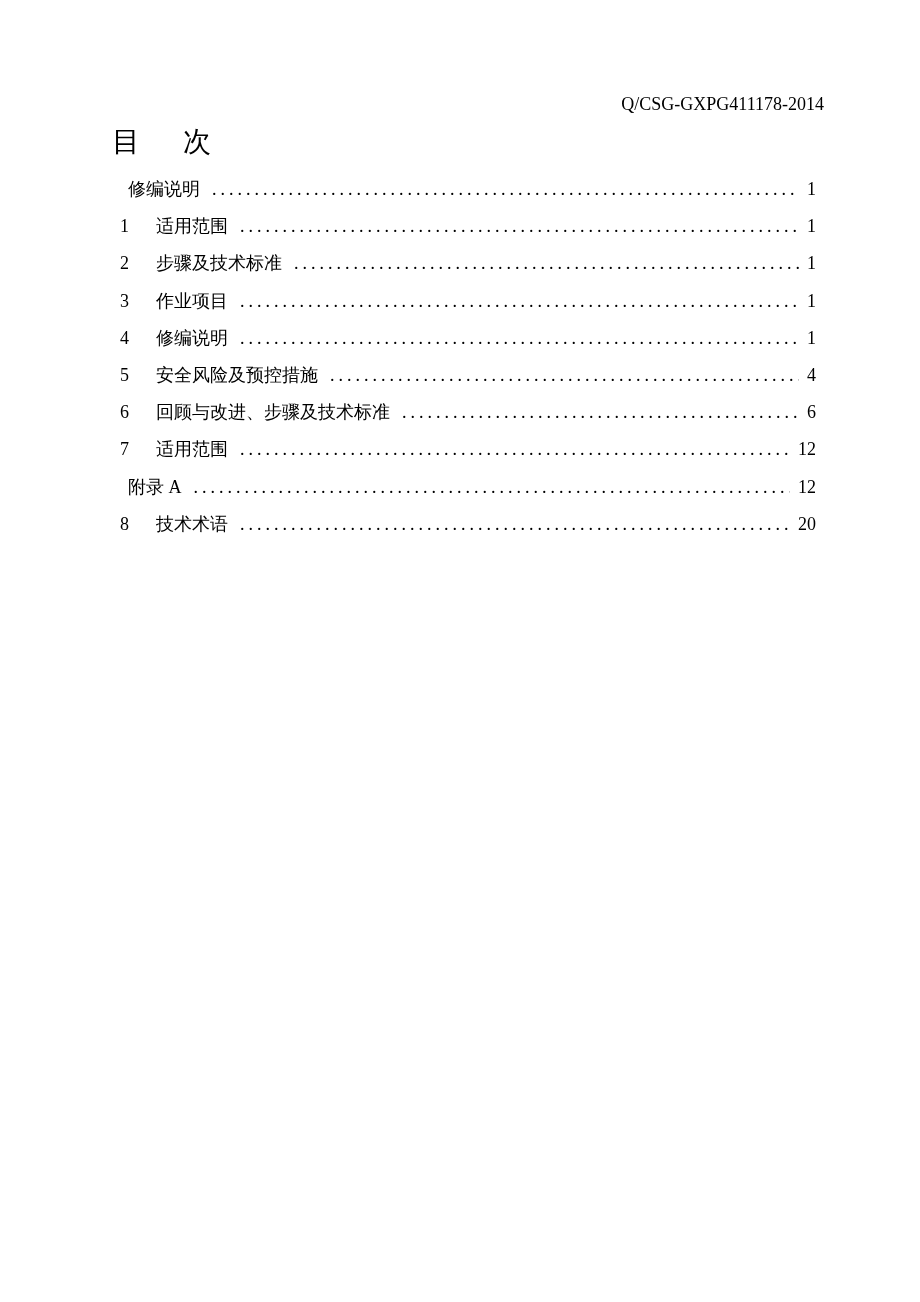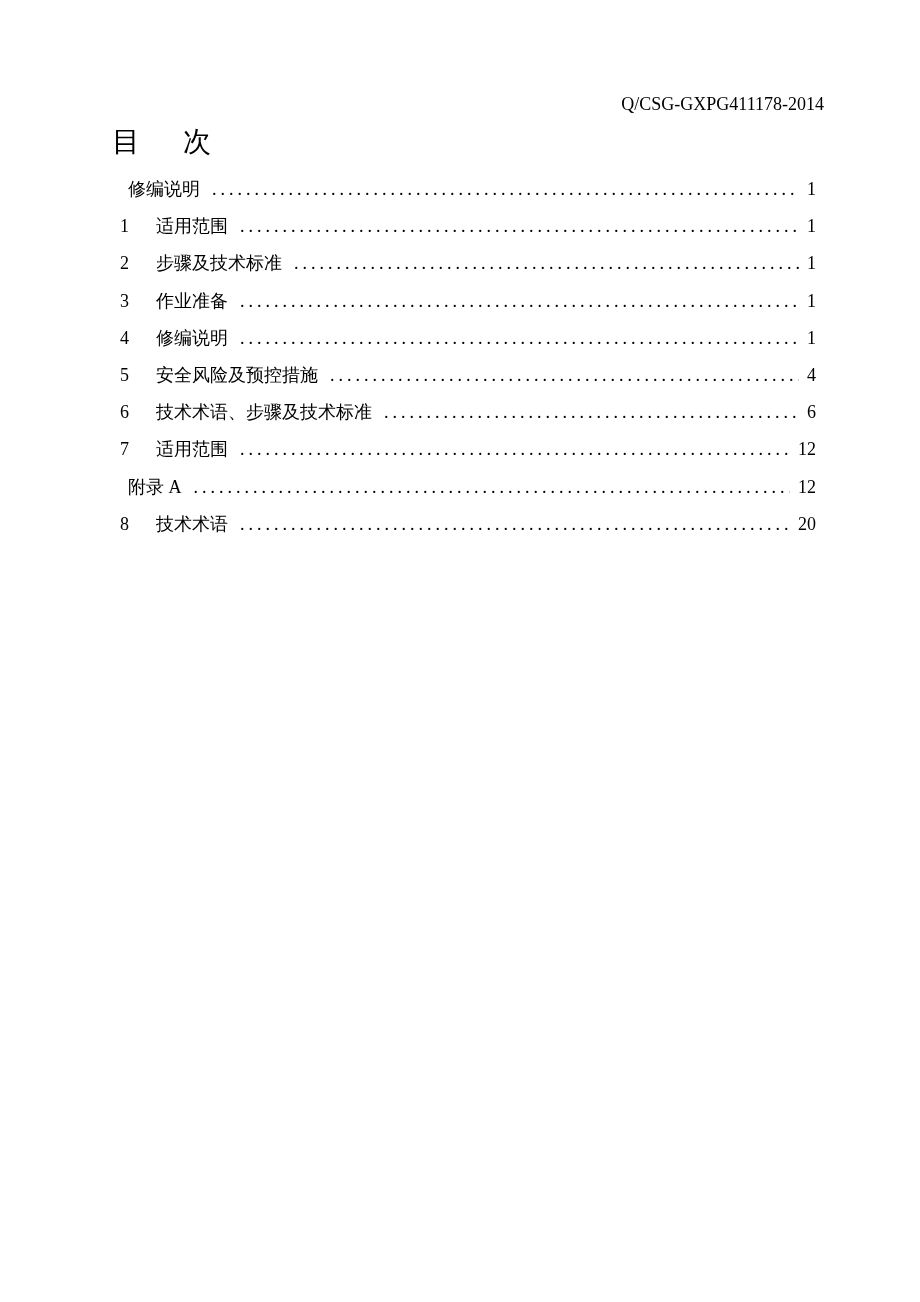--- a/index.html
+++ b/index.html
@@ -84,39 +84,39 @@
     <span class="toc-page">1</span>
   </div>
   <div class="toc-entry">
     <span class="toc-num">2</span>
     <span class="toc-label">步骤及技术标准</span>
     <span class="toc-dots"></span>
     <span class="toc-page">1</span>
   </div>
   <div class="toc-entry">
     <span class="toc-num">3</span>
-    <span class="toc-label">作业准备</span>
+    <span class="toc-label">作业项目</span>
     <span class="toc-dots"></span>
     <span class="toc-page">1</span>
   </div>
   <div class="toc-entry">
     <span class="toc-num">4</span>
     <span class="toc-label">修编说明</span>
     <span class="toc-dots"></span>
     <span class="toc-page">1</span>
   </div>
   <div class="toc-entry">
     <span class="toc-num">5</span>
     <span class="toc-label">安全风险及预控措施</span>
     <span class="toc-dots"></span>
     <span class="toc-page">4</span>
   </div>
   <div class="toc-entry">
     <span class="toc-num">6</span>
-    <span class="toc-label">技术术语、步骤及技术标准</span>
+    <span class="toc-label">回顾与改进、步骤及技术标准</span>
     <span class="toc-dots"></span>
     <span class="toc-page">6</span>
   </div>
   <div class="toc-entry">
     <span class="toc-num">7</span>
     <span class="toc-label"> 适用范围</span>
     <span class="toc-dots"></span>
     <span class="toc-page">12</span>
   </div>
   <div class="toc-entry">

